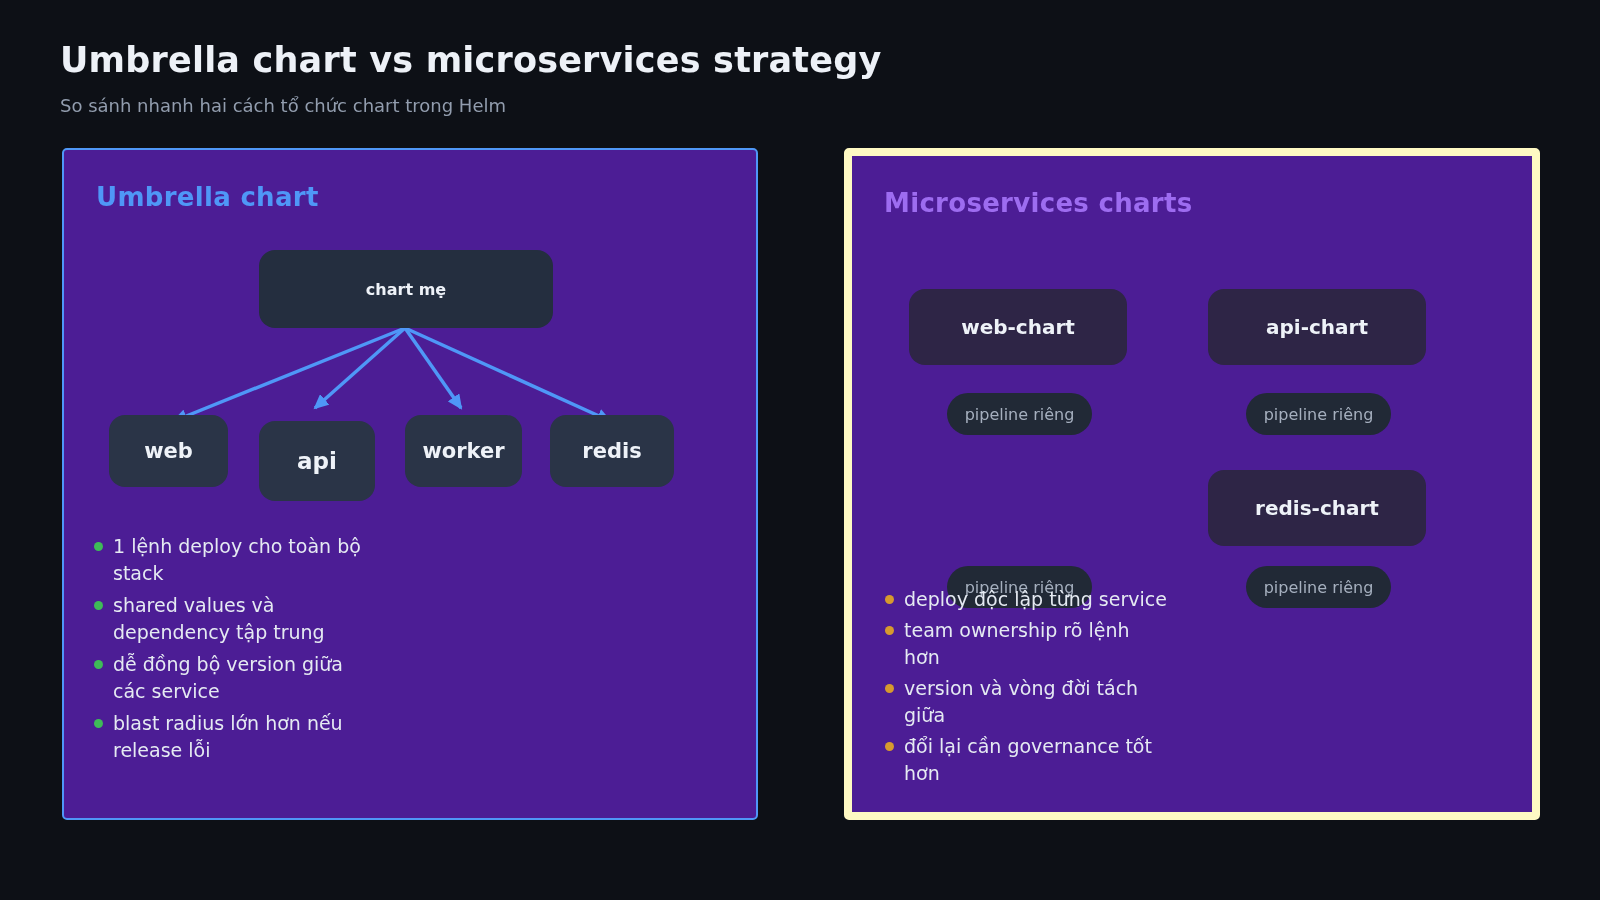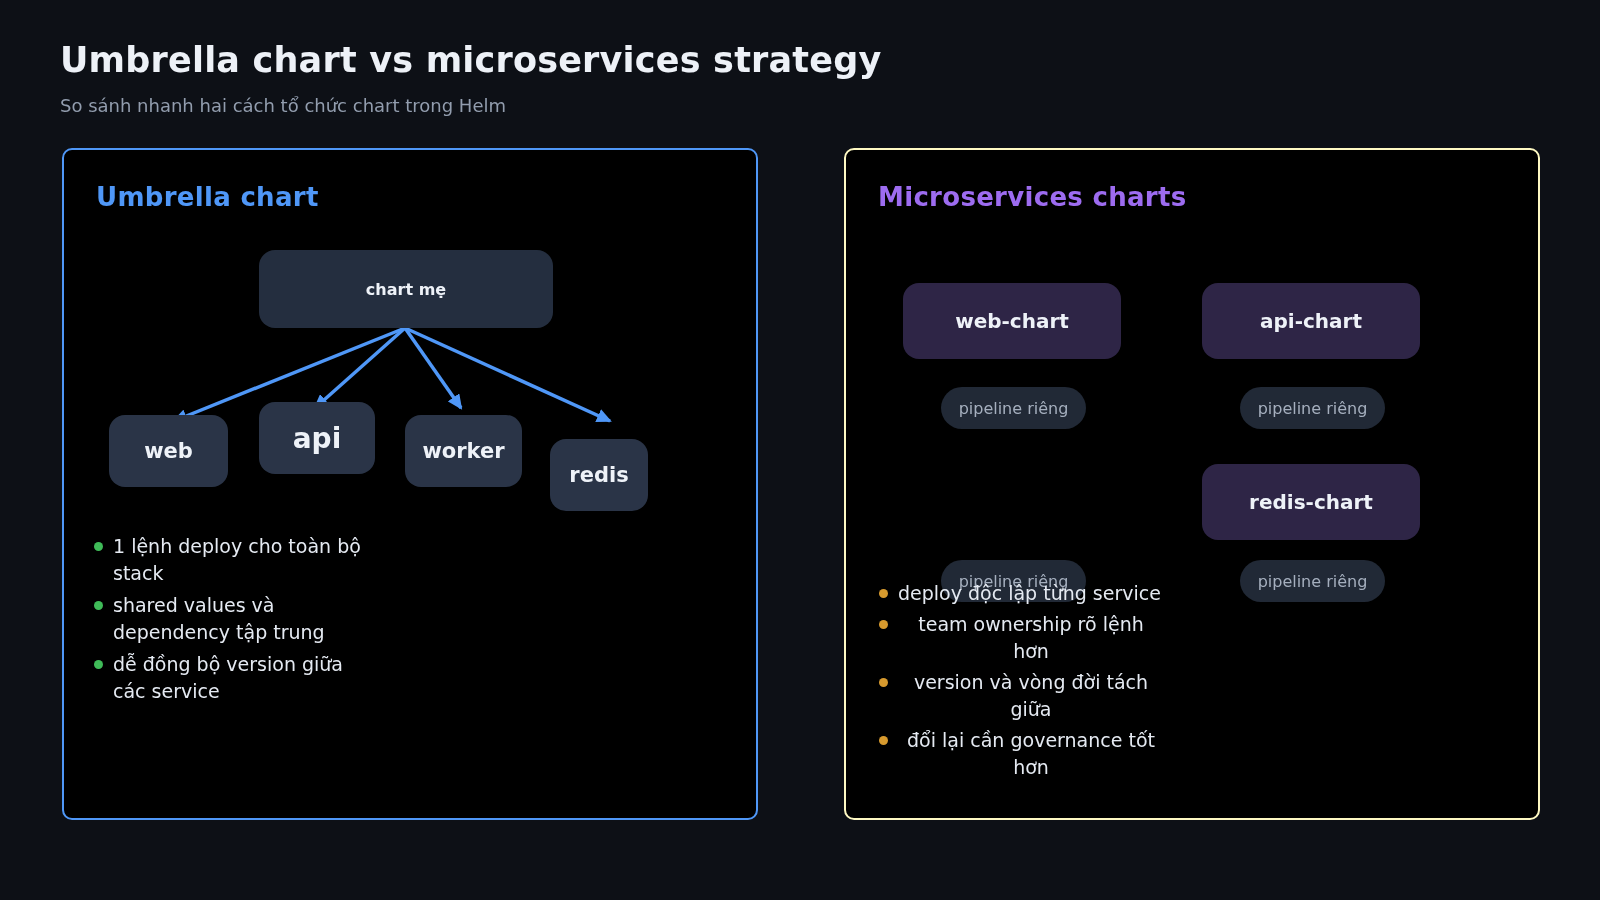--- a/index.html
+++ b/index.html
@@ -12,44 +12,44 @@
   .page-title{
     position:absolute;left:60px;top:40px;
     font-size:35px;font-weight:bold;color:#edf1f7;letter-spacing:.2px;
   }
   .page-subtitle{
     position:absolute;left:60px;top:95px;
     font-size:18px;color:#929dae;
   }
   .panel{
     position:absolute;top:148px;width:696px;height:672px;
-    border-radius:10px;background:#000000;box-sizing:border-box;
+    border-radius:5px;background:#4c1d95;box-sizing:border-box;
   }
   .panel.left{left:62px;border:2px solid #4f97f7;}
-  .panel.right{left:844px;border:2px solid #fef9c3;text-align:center;}
+  .panel.right{left:844px;border:8px solid #fef9c3;}
   .panel-title{
     position:absolute;left:32px;top:32px;
     font-size:26px;font-weight:bold;letter-spacing:.3px;
   }
   .panel.left .panel-title{color:#4f97f7;}
   .panel.right .panel-title{color:#9d6cf0;}
 
   
   .node{
     position:absolute;display:flex;align-items:center;justify-content:center;
     border-radius:16px;color:#eef2f8;font-weight:bold;
   }
   .node.slate{background:#242e3f;}
   .node.slate-child{background:#2a3447;}
   .node.purple{background:#2e2546;}
   .parent-node{left:195px;top:100px;width:294px;height:78px;font-size:16px;}
   .child-web   {left:45px; top:265px;width:119px;height:72px;font-size:21px;}
-  .child-api   {left:195px;top:252px;width:116px;height:72px;font-size:28px;}
+  .child-api   {left:195px;top:271px;width:116px;height:80px;font-size:23px;}
   .child-worker{left:341px;top:265px;width:117px;height:72px;font-size:21px;}
-  .child-redis {left:486px;top:265px;width:98px;height:72px;font-size:21px;margin-top:24px;}
+  .child-redis {left:486px;top:265px;width:124px;height:72px;font-size:21px;}
   .arrows-svg{position:absolute;left:0;top:0;width:696px;height:672px;pointer-events:none;}
 
   
   .ms-node{width:218px;height:76px;font-size:20px;}
   .ms-web   {left:57px; top:133px;}
   .ms-api   {left:356px;top:133px;}
   .ms-worker{left:57px; top:314px;}
   .ms-redis {left:356px;top:314px;}
   .pill{
     position:absolute;width:145px;height:42px;border-radius:21px;
@@ -121,20 +121,24 @@
       <span class="bullet-text">1 lệnh deploy cho toàn bộ stack</span>
     </div>
     <div class="bullet-item">
       <span class="dot green"></span>
       <span class="bullet-text">shared values và dependency tập trung</span>
     </div>
     <div class="bullet-item">
       <span class="dot green"></span>
       <span class="bullet-text">dễ đồng bộ version giữa các service</span>
     </div>
+    <div class="bullet-item">
+      <span class="dot green"></span>
+      <span class="bullet-text">blast radius lớn hơn nếu release lỗi</span>
+    </div>
   </div>
 </section>
 
 <section class="panel right">
   <div class="panel-title">Microservices charts</div>
 
   <div class="node purple ms-node ms-api">
     <span>api-chart</span>
   </div>
   <div class="node purple ms-node ms-web">

